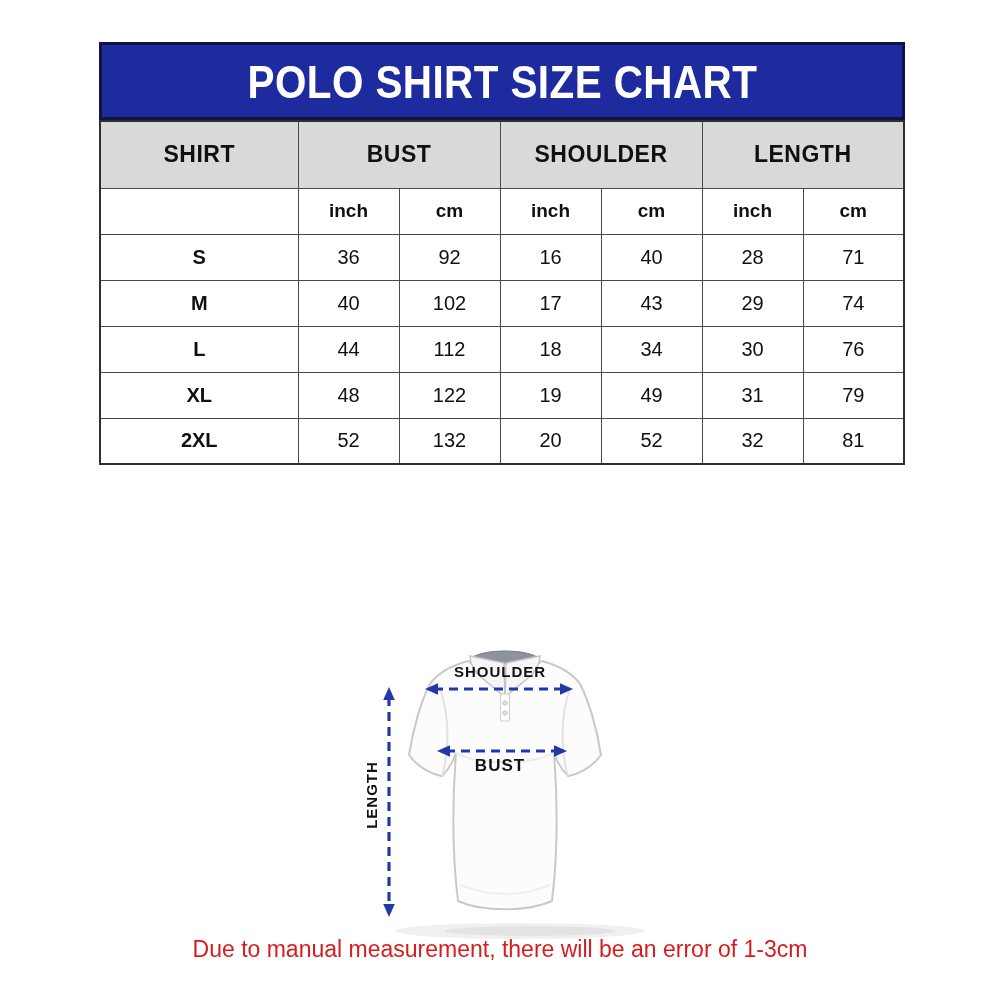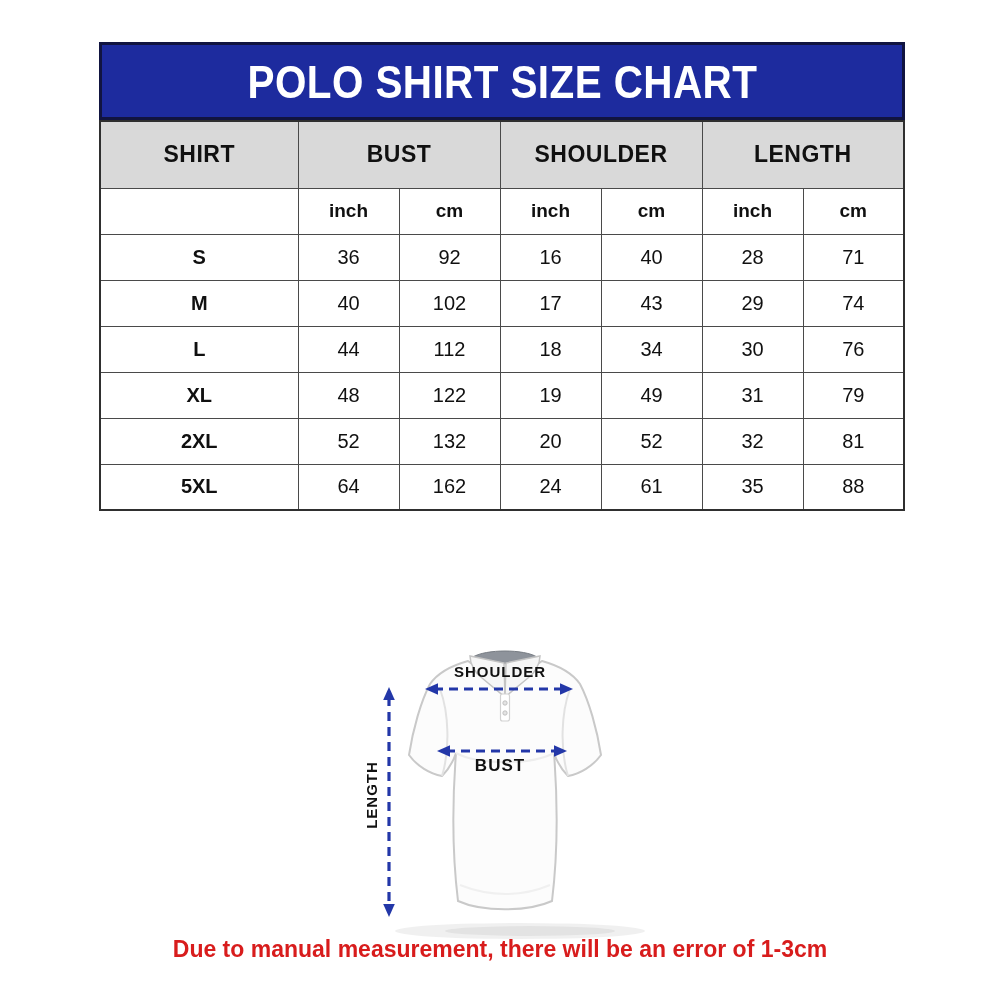--- a/index.html
+++ b/index.html
@@ -52,21 +52,21 @@
   .measure-label{
     position:absolute;color:#111;font-weight:bold;
     font-size:15px;letter-spacing:1px;white-space:nowrap;z-index:3;
   }
   .measure-label.shoulder{left:500px;top:63px;transform:translateX(-50%);}
   .measure-label.bust{left:500px;top:156px;transform:translateX(-50%);font-size:17px;}
   .measure-label.length{left:371px;top:195px;transform:translate(-50%,-50%) rotate(-90deg);}
   .note{
     position:absolute;left:0;top:936px;width:1000px;
     text-align:center;color:var(--note-red);
-    font-weight:bold;font-size:23px;
+    font-weight:normal;font-size:23px;
   }
 </style>
 </head>
 <body>
 
 <div class="chart-box">
   <div class="banner">
     <span>POLO SHIRT SIZE CHART</span>
   </div>
   <table class="size-table">
@@ -135,29 +135,20 @@
         </tr>
         <tr class="data-row">
           <td class="size-cell">2XL</td>
           <td class="value-cell">52</td>
           <td class="value-cell">132</td>
           <td class="value-cell">20</td>
           <td class="value-cell">52</td>
           <td class="value-cell">32</td>
           <td class="value-cell">81</td>
         </tr>
-        <tr class="data-row">
-          <td class="size-cell">5XL</td>
-          <td class="value-cell">64</td>
-          <td class="value-cell">162</td>
-          <td class="value-cell">24</td>
-          <td class="value-cell">61</td>
-          <td class="value-cell">35</td>
-          <td class="value-cell">88</td>
-        </tr>
       </tbody>
   </table>
 </div>
 
 <div class="diagram">
   <svg width="1000" height="345" viewBox="0 0 1000 345" aria-hidden="true">
 
     <ellipse cx="520" cy="331" rx="125" ry="8" fill="#000000" opacity="0.06"></ellipse>
     <ellipse cx="530" cy="331" rx="85" ry="5" fill="#000000" opacity="0.05"></ellipse>
 

